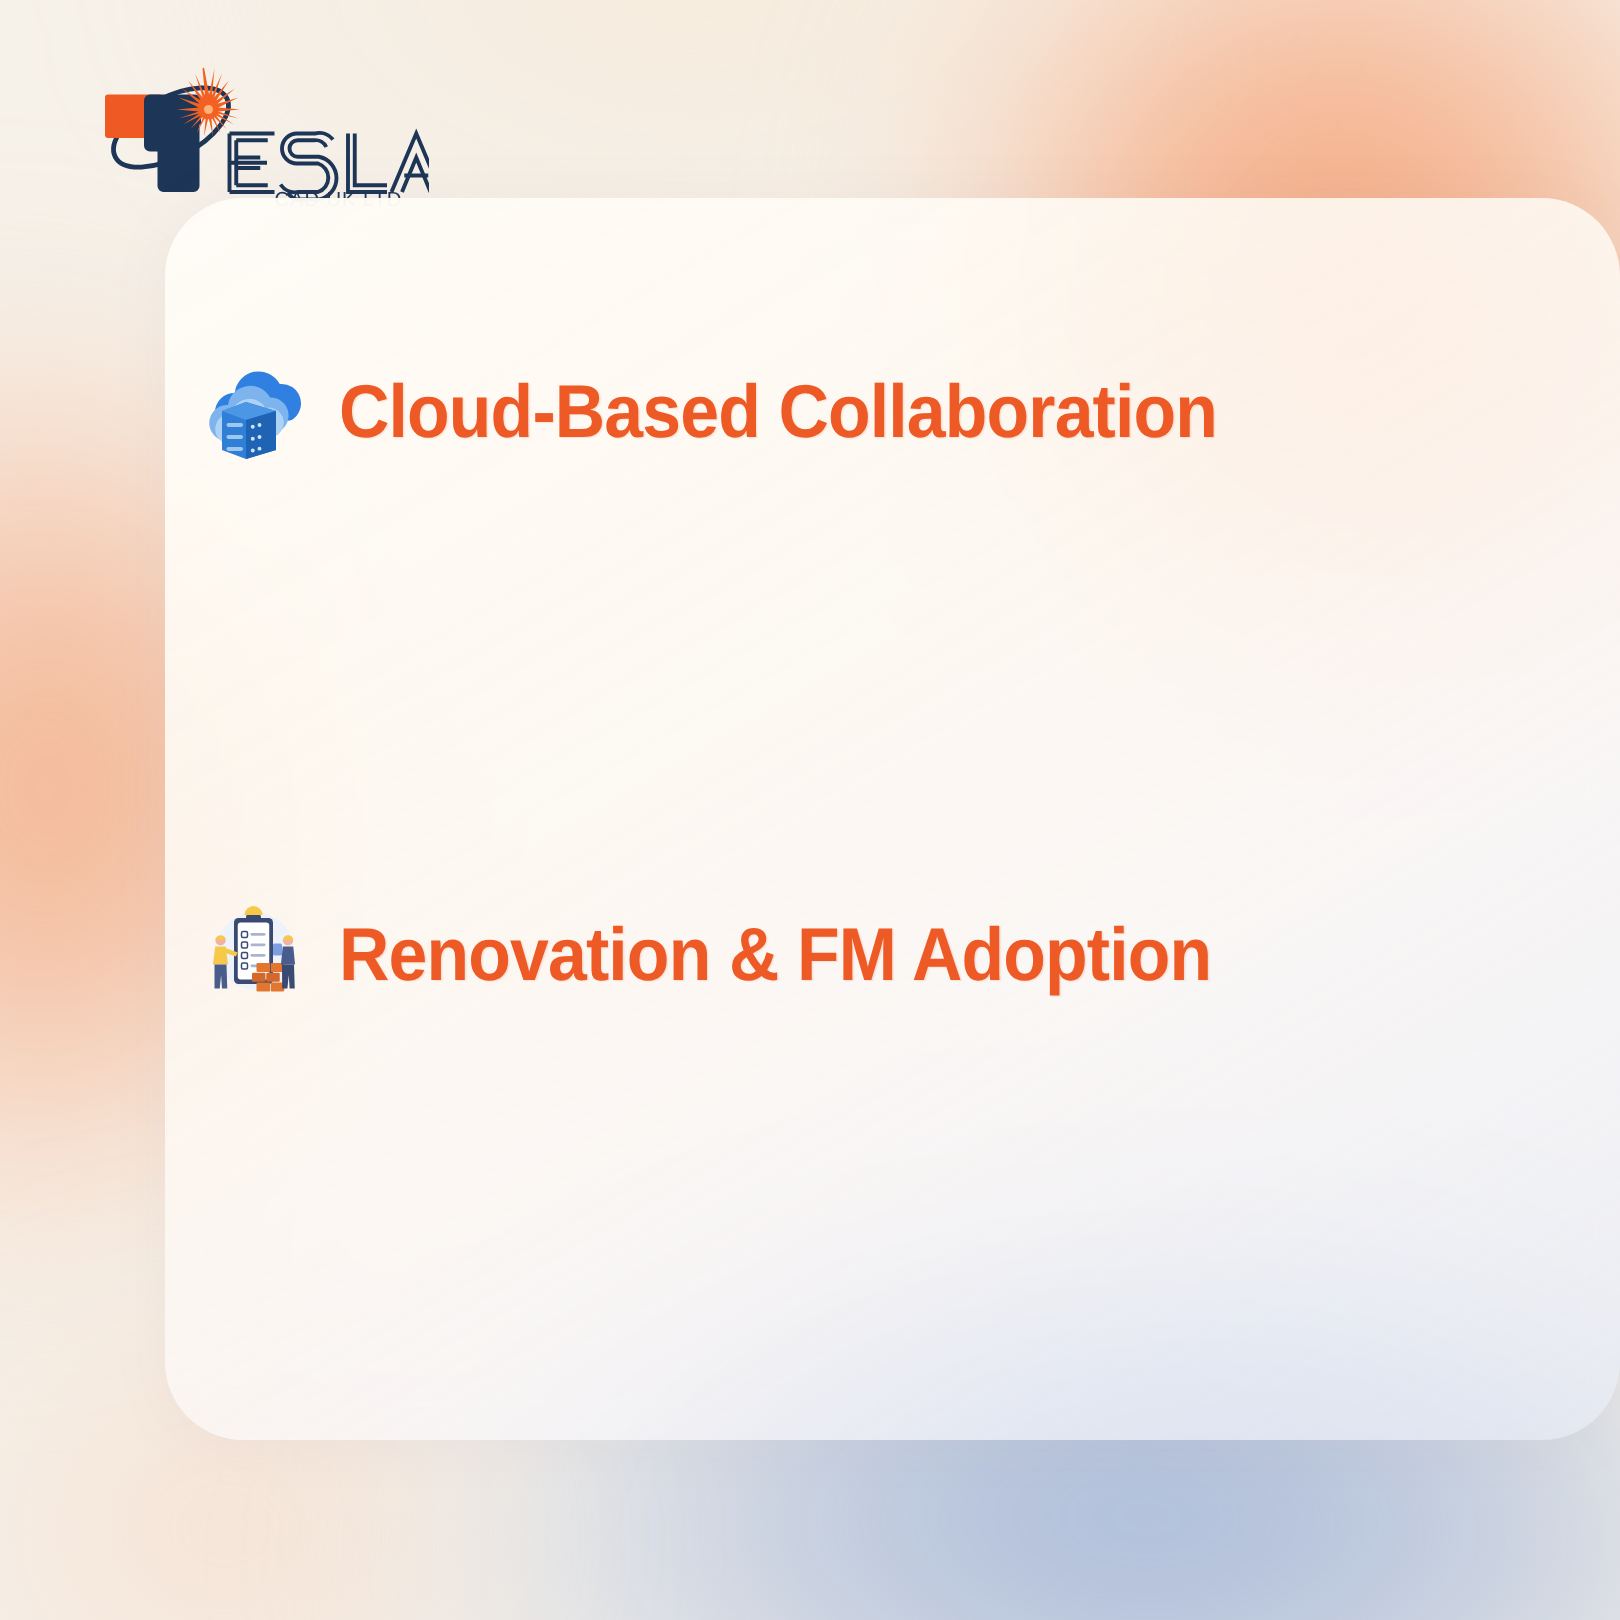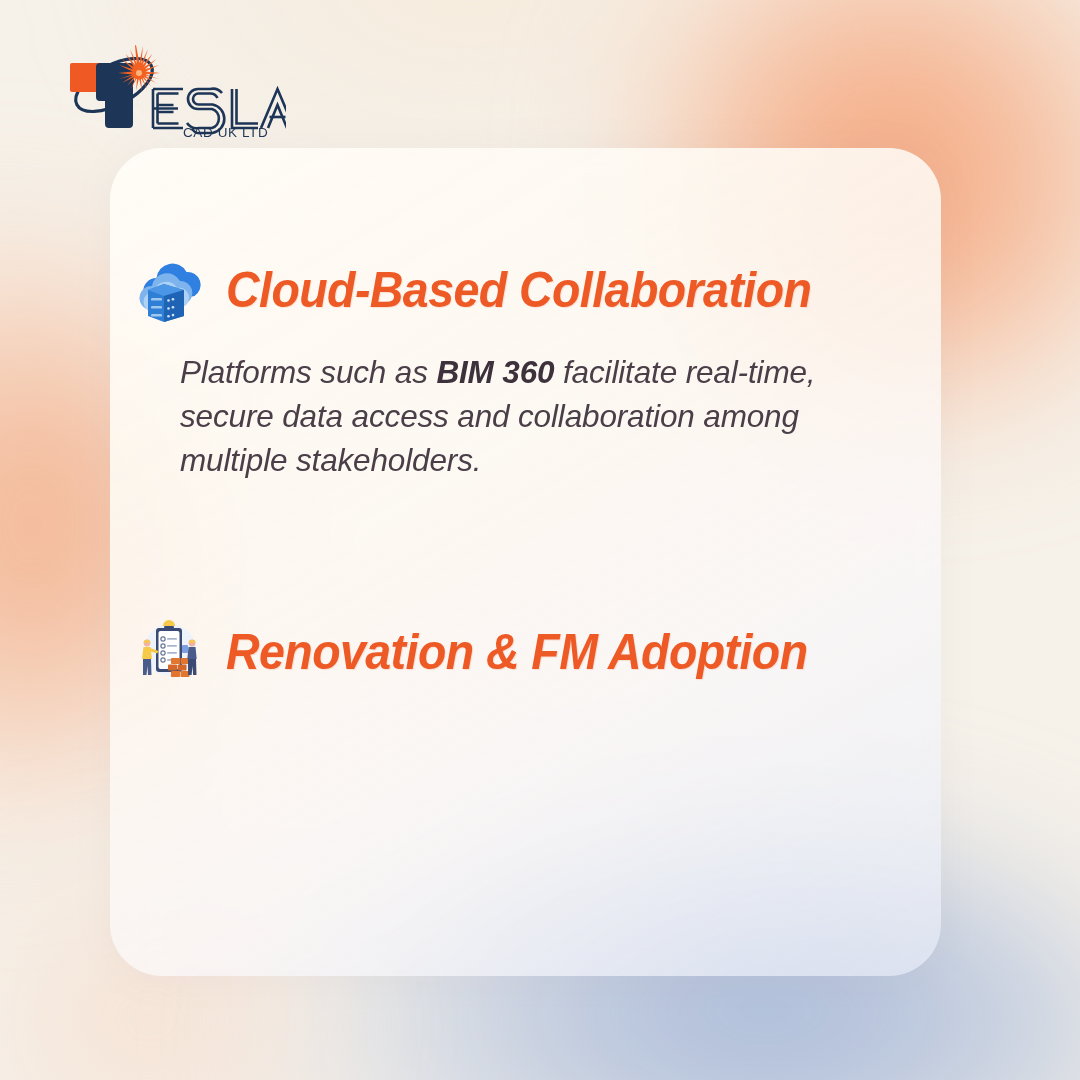--- a/index.html
+++ b/index.html
@@ -63,35 +63,34 @@
   
   .logo {
     position:absolute; left:56px; top:39px;
     width:230px; height:100px;
   }
   .logo svg { display:block; width:230px; height:100px; }
 
   
   .card {
     position:absolute;
-    left:110px; top:148px;
-    width:831px; height:828px;
+    left:110px; top:132px;
+    width:970px; height:828px;
     border-radius:52px;
     background:linear-gradient(150deg,
         rgba(255,253,247,0.93) 0%,
         rgba(254,250,243,0.90) 28%,
         rgba(253,248,243,0.86) 48%,
         rgba(250,247,248,0.80) 66%,
         rgba(240,242,249,0.74) 84%,
         rgba(232,236,247,0.68) 100%);
     backdrop-filter:blur(14px);
     -webkit-backdrop-filter:blur(14px);
     box-shadow:0 2px 40px rgba(140,130,140,0.07);
     overflow:hidden;
-    font-style:italic;
   }
 
   .block { position:absolute; left:0; width:100%; }
   .block-1 { top:104px; }
   .block-2 { top:466px; }
 
   .head-row {
     display:flex;
     align-items:center;
     gap:20px;
@@ -200,23 +199,20 @@
               <circle cx="38.5" cy="56.5" r="1.3"></circle>
               <circle cx="43" cy="55.3" r="1.3"></circle>
               <circle cx="38.5" cy="64.3" r="1.3"></circle>
               <circle cx="43" cy="63.1" r="1.3"></circle>
             </g>
           </g>
         </svg>
       </div>
       <div class="head-text">Cloud-Based Collaboration</div>
     </div>
-    <div class="body-text">
-      <span>Platforms such as </span><b>BIM 360</b><span> facilitate real-time, secure data access and collaboration among multiple stakeholders.</span>
-    </div>
   </div>
 
   <div class="block block-2">
     <div class="head-row">
       <div class="head-icon">
         <svg viewBox="0 0 76 76" xmlns="http://www.w3.org/2000/svg">
           <circle cx="40" cy="36" r="26" fill="#eef2fb"></circle>
 
           <rect x="26" y="14" width="26" height="44" rx="3" fill="#3b4a72"></rect>
           <rect x="28.5" y="17" width="21" height="38" rx="2" fill="#ffffff"></rect>

